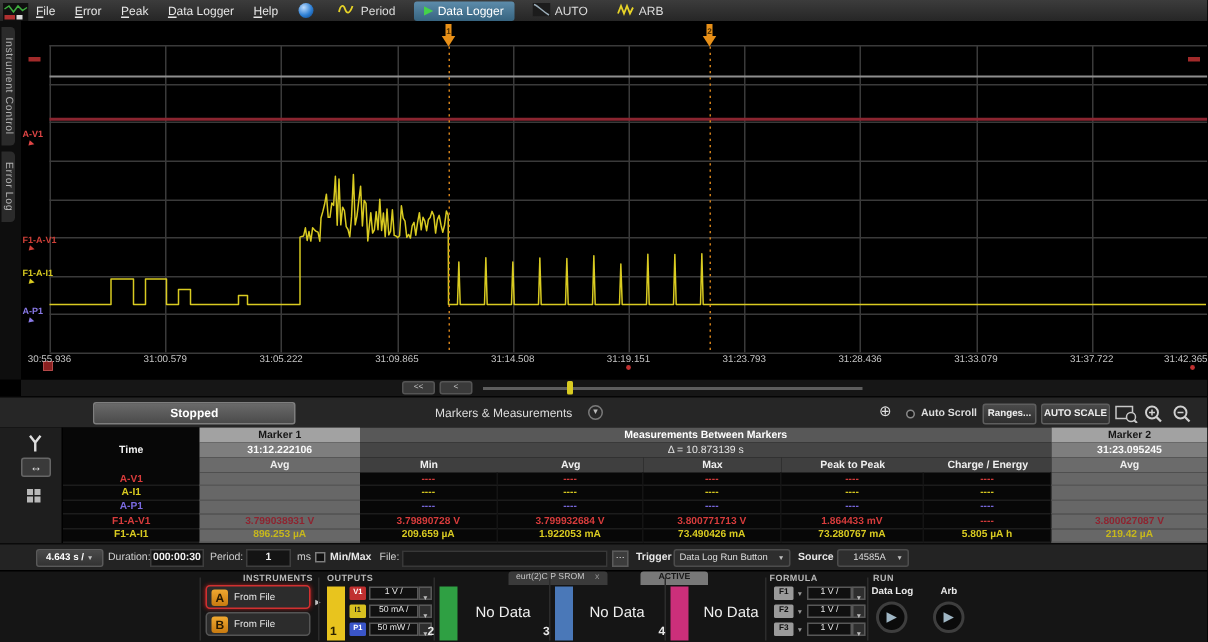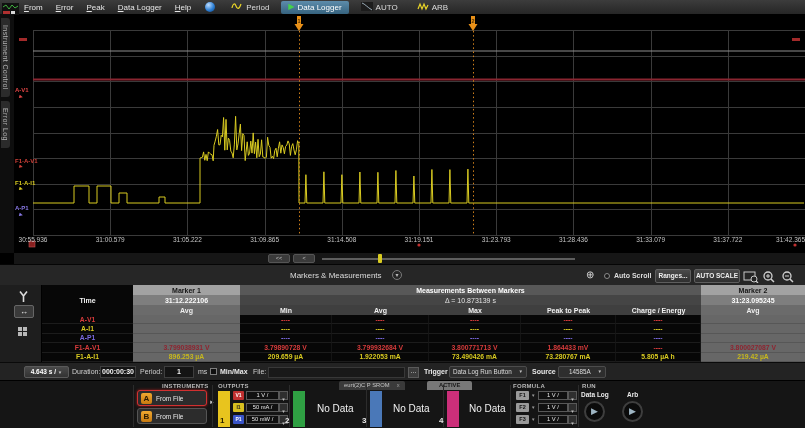--- a/index.html
+++ b/index.html
@@ -116,21 +116,21 @@
   <div class="menubar">
     <div class="logo">
       <svg width="17" height="12">
           <rect width="17" height="12" fill="#101010"></rect>
           <polyline points="1,4 4,2 7,6 10,2 13,5 16,3" stroke="#3fae3f" fill="none" stroke-width="1"></polyline>
           <rect x="1" y="8" width="7" height="3" fill="#b03030"></rect>
           <rect x="9" y="8" width="4" height="3" fill="#d8d8d8"></rect>
         </svg>
     </div>
     <div class="menus">
-        <span class="menu-item">From</span>
+        <span class="menu-item">File</span>
         <span class="menu-item">Error</span>
         <span class="menu-item">Peak</span>
         <span class="menu-item">Data Logger</span>
         <span class="menu-item">Help</span>
       </div>
     <div class="sphere"></div>
     <div class="mtab">
       <span><svg width="12" height="9">
             <path d="M1,6 C2,1 4,1 5,4 C6,7 8,8 10,2" stroke="#e8d428" fill="none" stroke-width="1.2"></path>
           </svg></span>
@@ -221,20 +221,21 @@
   </div>
 
   <div class="scrollrow">
     <div class="sbtn" style="left:254px">&lt;&lt;</div>
     <div class="sbtn" style="left:279px">&lt;</div>
     <div class="strack" style="left:308px;width:253px"></div>
     <div class="sthumb" style="left:364px"></div>
   </div>
 
   <div class="statusrow">
+    <div class="stoppedbtn">Stopped</div>
     <div class="mmtitle">Markers &amp; Measurements</div>
     <div class="chevcirc">▾</div>
     <div class="panicon">⊕</div>
     <div class="radio"></div>
     <div class="aslabel">Auto Scroll</div>
     <div class="tbtn" style="left:655px;width:36px">Ranges...</div>
     <div class="tbtn" style="left:694px;width:46px">AUTO SCALE</div>
     <div class="iconbtn" style="left:743px">
       <svg width="16" height="13">
           <rect x="1" y="2" width="11" height="8" fill="none" stroke="#c8c8c8" stroke-width="1"></rect>

